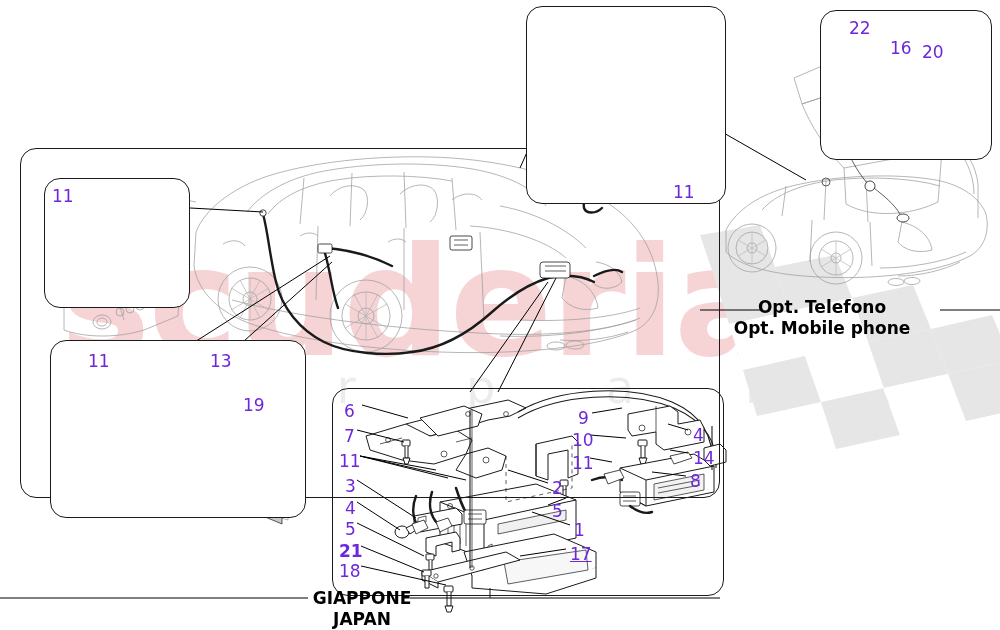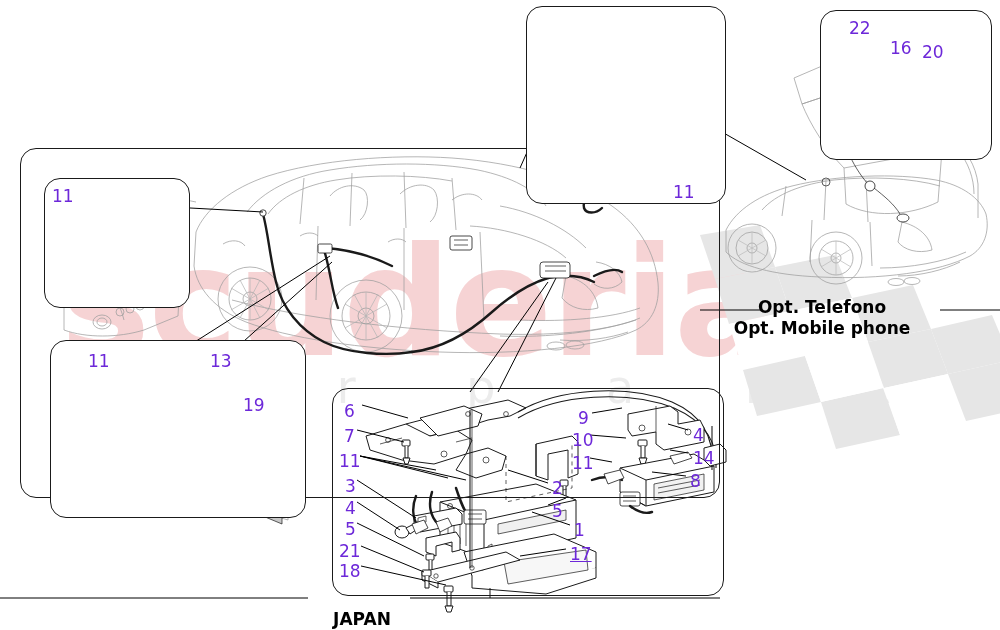--- a/index.html
+++ b/index.html
@@ -706,33 +706,34 @@
   <div class="num" style="left:849px;top:20px;">22</div>
   <div class="num" style="left:890px;top:4px;margin-top:36px;">16</div>
   <div class="num" style="left:922px;top:20px;margin-top:24px;">20</div>
 
   <div class="num" style="left:344px;top:403px;">6</div>
   <div class="num" style="left:344px;top:428px;">7</div>
   <div class="num" style="left:339px;top:453px;">11</div>
   <div class="num" style="left:345px;top:478px;">3</div>
   <div class="num" style="left:345px;top:500px;">4</div>
   <div class="num" style="left:345px;top:521px;">5</div>
-  <div class="num" style="left:339px;top:543px;">21</div>
+  <div class="num" style="left:339px;top:543px;font-weight:bold;">21</div>
   <div class="num" style="left:339px;top:563px;">18</div>
 
   <div class="num" style="left:552px;top:480px;">2</div>
   <div class="num" style="left:552px;top:503px;">5</div>
   <div class="num" style="left:574px;top:522px;">1</div>
   <div class="num" style="left:570px;top:546px;text-decoration:underline;">17</div>
 
   <div class="num" style="left:578px;top:410px;">9</div>
   <div class="num" style="left:572px;top:432px;">10</div>
   <div class="num" style="left:572px;top:455px;">11</div>
   <div class="num" style="left:693px;top:427px;">4</div>
   <div class="num" style="left:693px;top:450px;">14</div>
   <div class="num" style="left:690px;top:473px;">8</div>
 
   <div class="cap" style="left:702px;top:297px;width:240px;">Opt. Telefono</div>
   <div class="cap" style="left:702px;top:318px;width:240px;">Opt. Mobile phone</div>
 
+  <div class="cap" style="left:262px;top:588px;width:200px;">GIAPPONE</div>
   <div class="cap" style="left:262px;top:609px;width:200px;">JAPAN</div>
 
 </div>
 
 </body></html>

